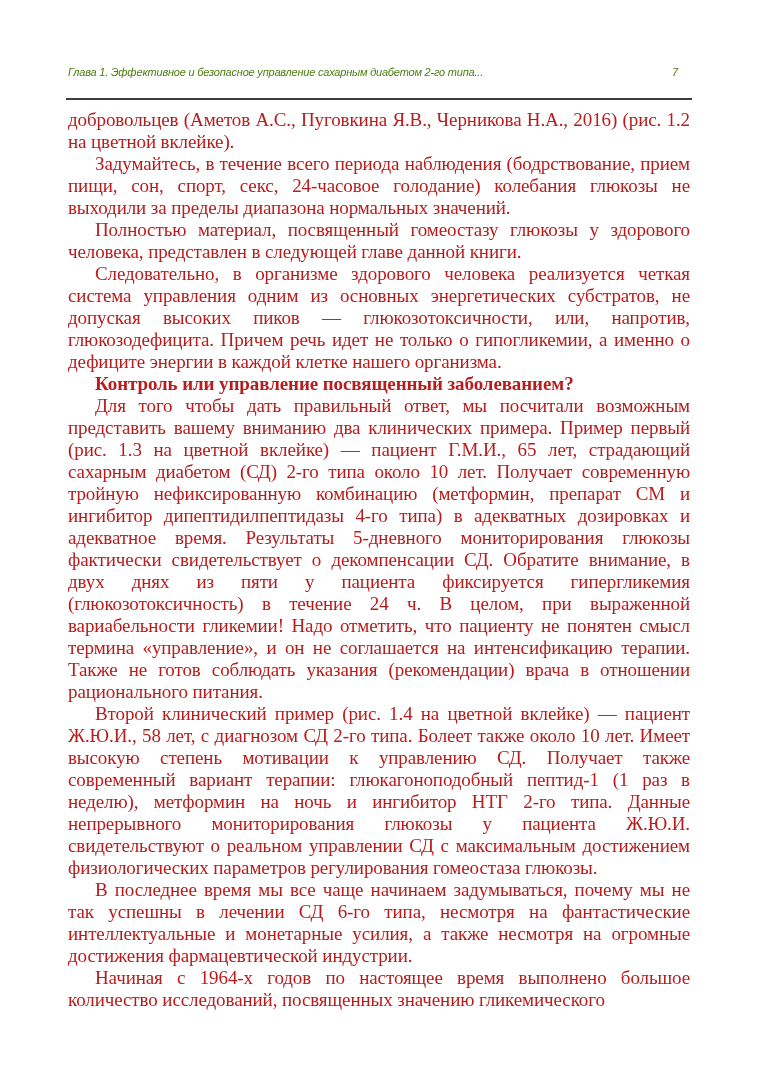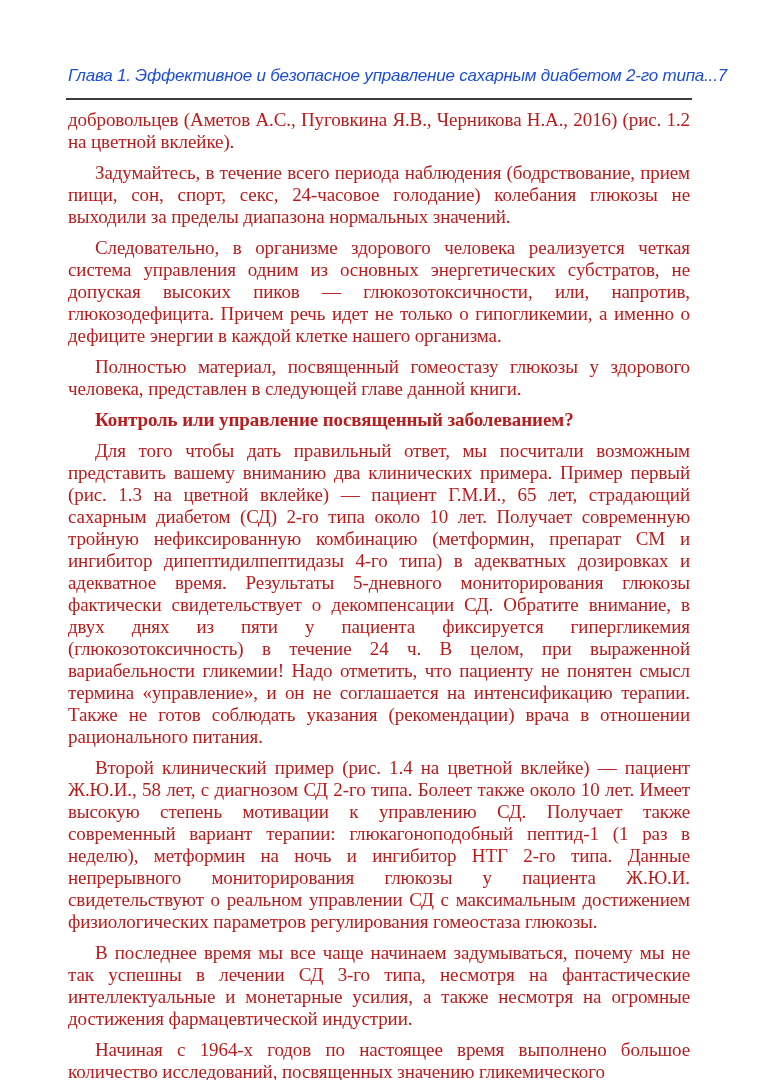--- a/index.html
+++ b/index.html
@@ -18,22 +18,22 @@
   .running-header {
     position: absolute;
     left: 68px;
     right: 82px;
     top: 66px;
     display: flex;
     justify-content: space-between;
     align-items: baseline;
     font-family: "Liberation Sans", sans-serif;
     font-style: italic;
-    font-size: 17px;
-    color: #1d4ed8;
+    font-size: 11px;
+    color: #4d7c0f;
     white-space: nowrap;
   }
   .running-header .chapter {
     letter-spacing: -0.2px;
   }
   .header-rule {
     position: absolute;
     left: 66px;
     width: 626px;
     top: 98px;
@@ -51,43 +51,42 @@
     color: #b91c1c;
     text-align: justify;
     letter-spacing: -0.1px;
   }
   .body-text p {
     margin: 0;
     padding: 0;
   }
   .body-text p.indent {
     text-indent: 27px;
-    margin-top: 9px;
   }
   .body-text p.bold {
     font-weight: bold;
   }
 </style>
 </head>
 <body>
 
 <div class="page">
 
   <div class="running-header">
     <span class="chapter">Глава 1. Эффективное и безопасное управление сахарным диабетом 2-го типа...</span>
     <span class="pagenum">7</span>
   </div>
 
   <hr class="header-rule">
 
   <div class="body-text">
     <p class="">добровольцев (Аметов А.С., Пуговкина Я.В., Черникова Н.А., 2016) (рис. 1.2 на цветной вклейке).</p>
     <p class="indent">Задумайтесь, в течение всего периода наблюдения (бодрствование, прием пищи, сон, спорт, секс, 24-часовое голодание) колебания глю­козы не выходили за пределы диапазона нормальных значений.</p>
+    <p class="indent">Полностью материал, посвященный гомеостазу глюкозы у здорово­го человека, представлен в следующей главе данной книги.</p>
     <p class="indent">Следовательно, в организме здорового человека реализуется четкая система управления одним из основных энергетических субстратов, не допуская высоких пиков — глюкозотоксичности, или, напро­тив, глюкозодефицита. Причем речь идет не только о гипогликемии, а именно о дефиците энергии в каждой клетке нашего организма.</p>
-    <p class="indent">Полностью материал, посвященный гомеостазу глюкозы у здорово­го человека, представлен в следующей главе данной книги.</p>
     <p class="indent bold">Контроль или управление посвященный заболеванием?</p>
     <p class="indent">Для того чтобы дать правильный ответ, мы посчитали возможным представить вашему вниманию два клинических примера. Пример первый (рис. 1.3 на цветной вклейке) — пациент Г.М.И., 65 лет, стра­дающий сахарным диабетом (СД) 2-го типа около 10 лет. Получает современную тройную нефиксированную комбинацию (метформин, препарат СМ и ингибитор дипептидилпептидазы 4-го типа) в адек­ватных дозировках и адекватное время. Результаты 5-дневного мони­торирования глюкозы фактически свидетельствует о декомпенсации СД. Обратите внимание, в двух днях из пяти у пациента фиксируется гипергликемия (глюкозотоксичность) в течение 24 ч. В целом, при выраженной вариабельности гликемии! Надо отметить, что пациенту не понятен смысл термина «управление», и он не соглашается на интенсификацию терапии. Также не готов соблюдать указания (реко­мендации) врача в отношении рационального питания.</p>
     <p class="indent">Второй клинический пример (рис. 1.4 на цветной вклейке) — паци­ент Ж.Ю.И., 58 лет, с диагнозом СД 2-го типа. Болеет также около 10 лет. Имеет высокую степень мотивации к управлению СД. Получает также современный вариант терапии: глюкагоноподобный пептид-1 (1 раз в неделю), метформин на ночь и ингибитор НТГ 2-го типа. Данные непрерывного мониторирования глюкозы у пациента Ж.Ю.И. свидетельствуют о реальном управлении СД с максимальным достиже­нием физиологических параметров регулирования гомеостаза глюкозы.</p>
-    <p class="indent">В последнее время мы все чаще начинаем задумываться, почему мы не так успешны в лечении СД 3-го типа, несмотря на фантастические интеллектуальные и монетарные усилия, а также несмотря на огромные достижения фармацевтической индустрии.</p>
+    <p class="indent">В последнее время мы все чаще начинаем задумываться, почему мы не так успешны в лечении СД 6-го типа, несмотря на фантастические интеллектуальные и монетарные усилия, а также несмотря на огромные достижения фармацевтической индустрии.</p>
     <p class="indent">Начиная с 1964-х годов по настоящее время выполнено большое количество исследований, посвященных значению гликемического</p>
   </div>
 
 </div>
 
 </body></html>

